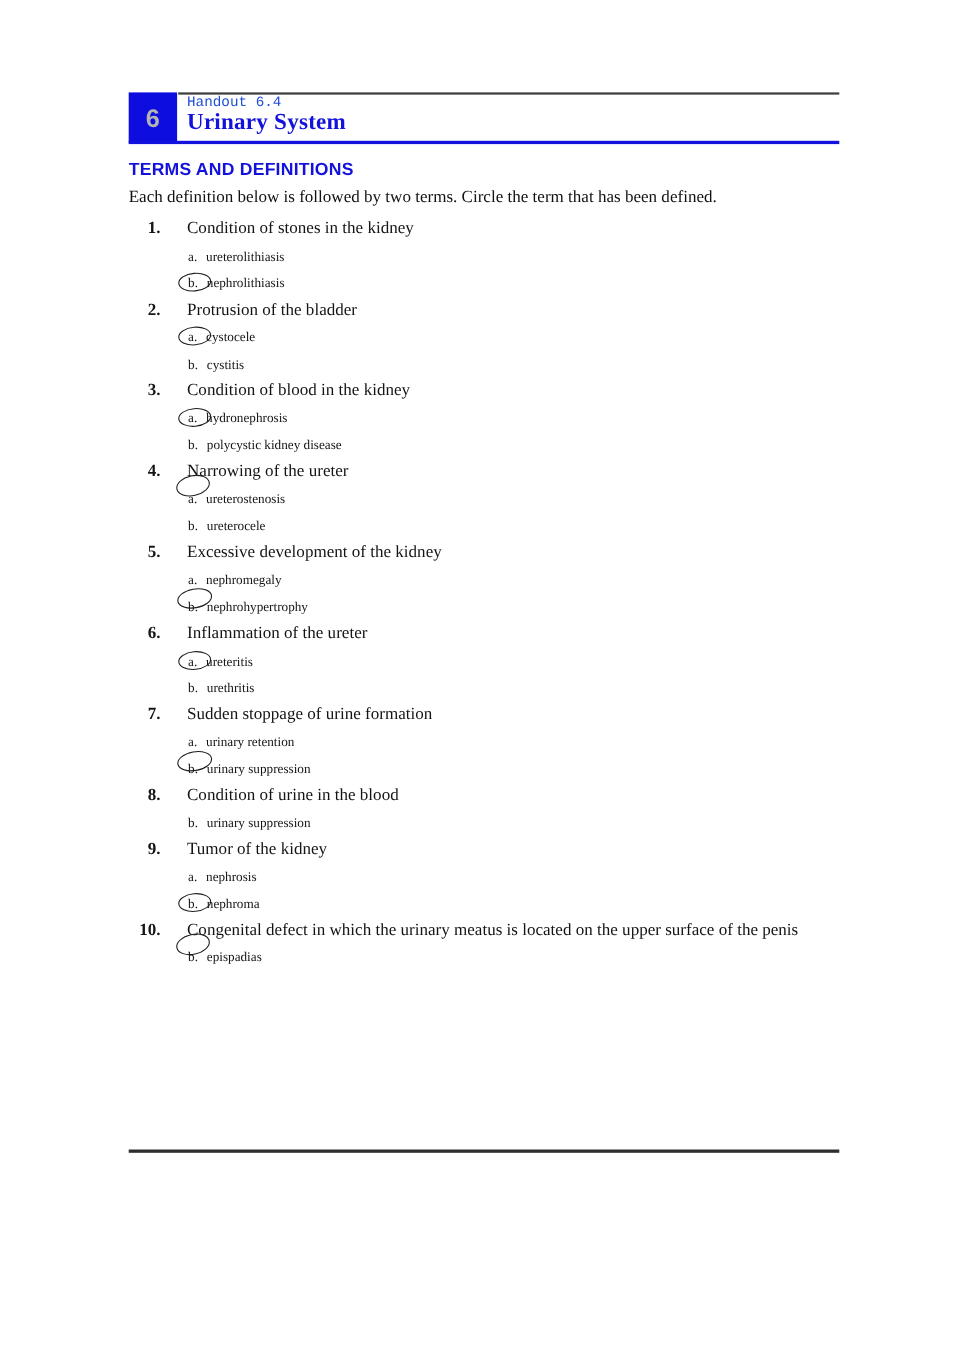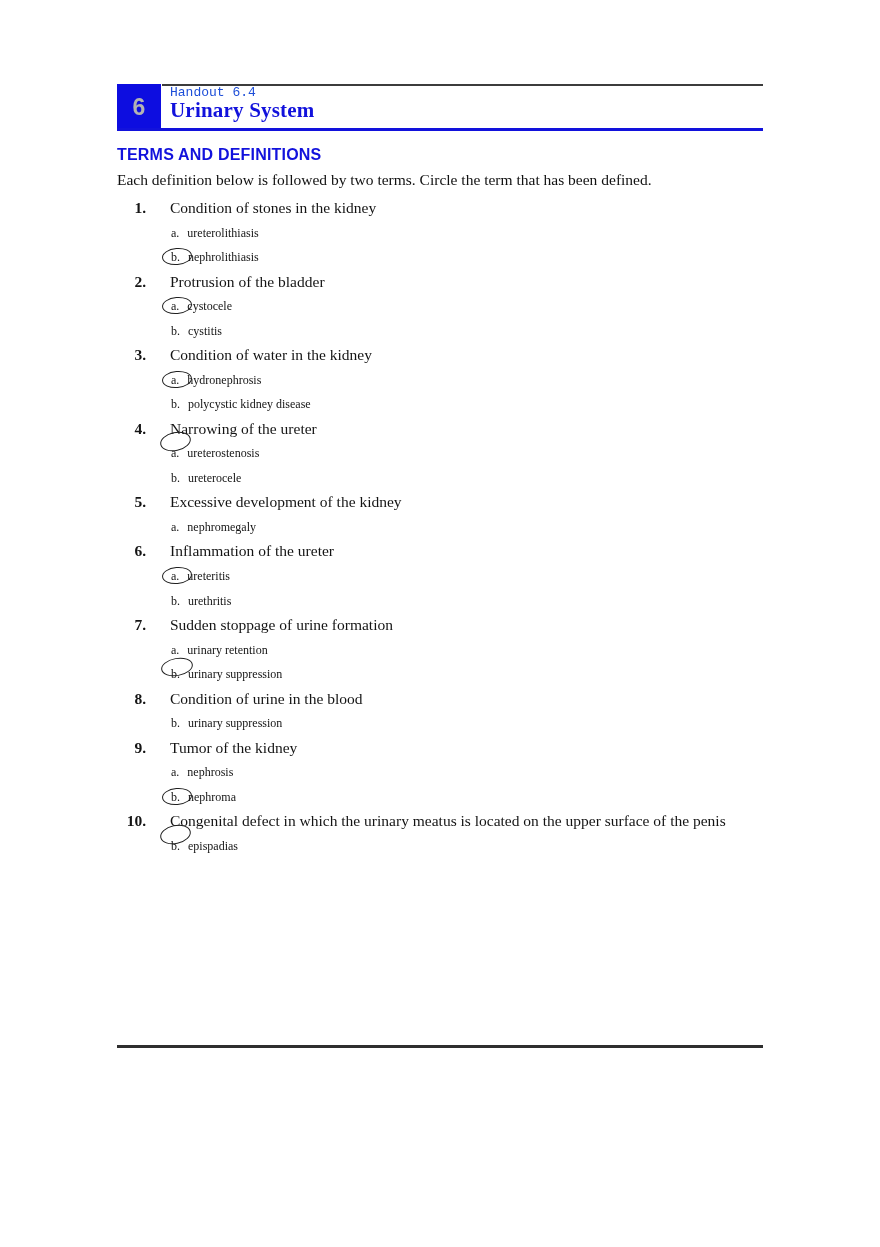--- a/index.html
+++ b/index.html
@@ -110,21 +110,21 @@
     <div class="opt-row">
       <span class="opt-inner">
         <span class="opt-label">b. </span><span class="opt-term">cystitis</span>
       </span>
     </div>
   </div>
 
   <div>
     <div class="q-row">
       <span class="q-num">3.</span>
-      <span class="q-def">Condition of water in the kidney</span>
+      <span class="q-def">Condition of blood in the kidney</span>
     </div>
     <div class="opt-row">
       <span class="opt-inner c-on"><span class="ellipse"></span>
         <span class="opt-label">a. </span><span class="opt-term">hydronephrosis</span>
       </span>
     </div>
     <div class="opt-row">
       <span class="opt-inner">
         <span class="opt-label">b. </span><span class="opt-term">polycystic kidney disease</span>
       </span>
@@ -151,20 +151,25 @@
   <div>
     <div class="q-row">
       <span class="q-num">5.</span>
       <span class="q-def">Excessive development of the kidney</span>
     </div>
     <div class="opt-row">
       <span class="opt-inner">
         <span class="opt-label">a. </span><span class="opt-term">nephromegaly</span>
       </span>
     </div>
+    <div class="opt-row">
+      <span class="opt-inner c-mid"><span class="ellipse"></span>
+        <span class="opt-label">b. </span><span class="opt-term">nephrohypertrophy</span>
+      </span>
+    </div>
   </div>
 
   <div>
     <div class="q-row">
       <span class="q-num">6.</span>
       <span class="q-def">Inflammation of the ureter</span>
     </div>
     <div class="opt-row">
       <span class="opt-inner c-on"><span class="ellipse"></span>
         <span class="opt-label">a. </span><span class="opt-term">ureteritis</span>

